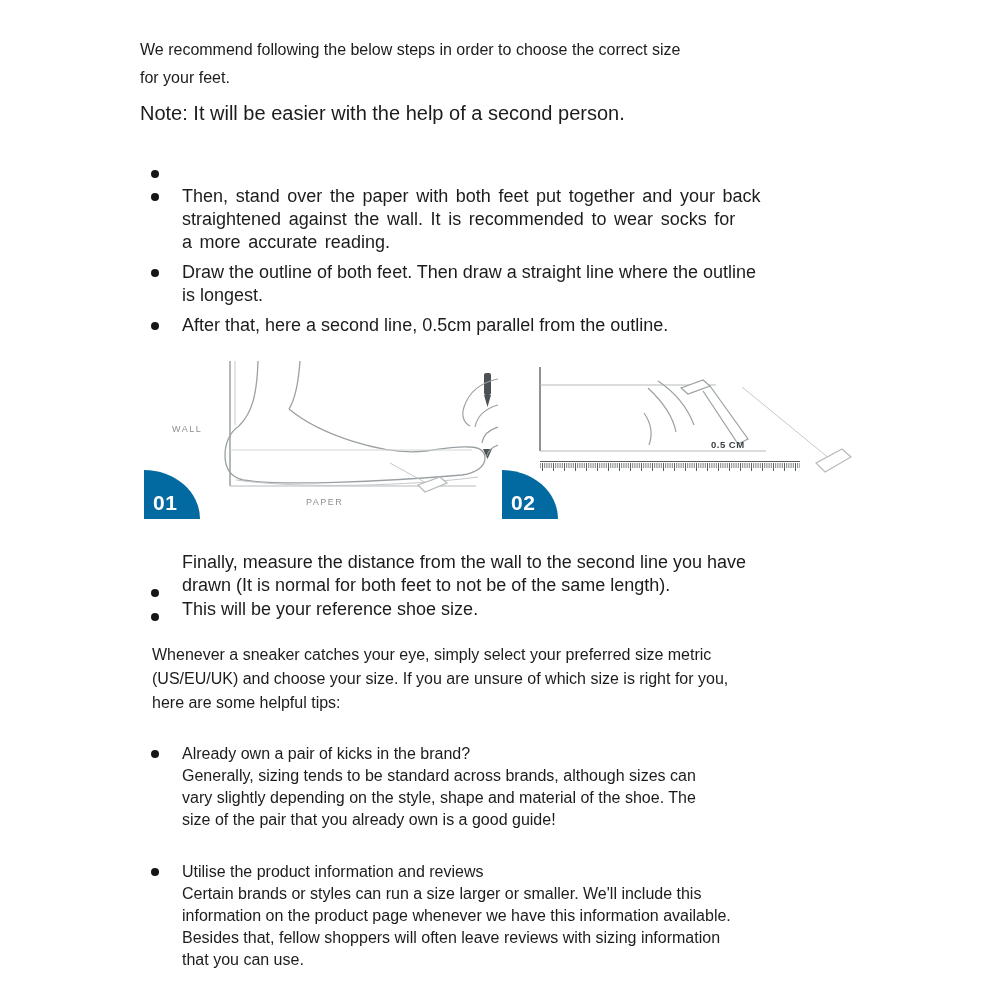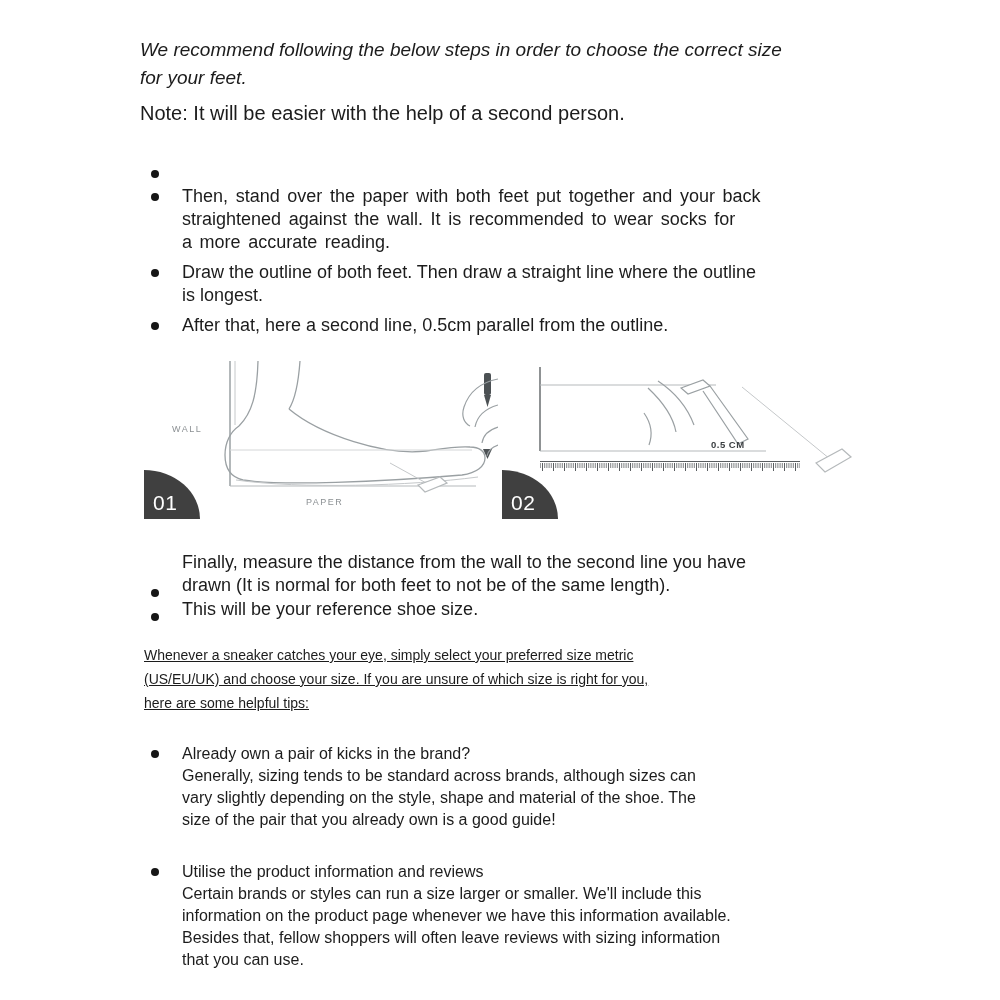--- a/index.html
+++ b/index.html
@@ -4,60 +4,60 @@
 <style>
   html, body { margin: 0; padding: 0; background: #ffffff; }
   body {
     width: 1000px; min-height: 1000px;
     font-family: "Liberation Sans", sans-serif;
     color: #1c1c1c;
   }
   .page { padding: 36px 128px 20px 140px; box-sizing: border-box; }
 
   .intro {
-    font-size: 19px; line-height: 28px;
-    margin: 0 0 8px 0; white-space: pre-line; font-style: italic;
+    font-size: 16px; line-height: 28px;
+    margin: 0 0 8px 0; white-space: pre-line;
   }
   .note { font-size: 20px; line-height: 26px; margin: 0 0 36px 0; }
 
   ul.blist { list-style: none; margin: 0; padding: 0; }
   ul.blist li { display: flex; align-items: flex-start; font-size: 18px; line-height: 23px; margin: 0 0 7px 0; }
   .dot {
     flex: none; width: 8px; height: 8px; border-radius: 50%;
     background: #161616; margin: 8px 23px 0 11px;
   }
   .txt { white-space: pre-line; }
   ul.blist li.stretch .txt { word-spacing: 2.6px; }
 
   .figures { display: flex; margin: 16px 0 30px 0; justify-content: space-between; }
   figure.fig { position: relative; margin: 0; padding: 0; }
   .fig-01 { width: 358px; height: 168px; }
   .fig-02 { width: 402px; height: 168px; }
   .badge {
     position: absolute; left: 4px; bottom: 2px;
     width: 56px; height: 49px; box-sizing: border-box;
-    background: #404040; border-top-right-radius: 100%;
-    color: #ffffff; font-weight: normal; font-size: 21px; letter-spacing: 0.5px;
+    background: #0369a1; border-top-right-radius: 100%;
+    color: #ffffff; font-weight: bold; font-size: 21px; letter-spacing: 0.5px;
     display: flex; align-items: flex-end; padding: 0 0 4px 9px;
   }
   .fig svg { display: block; }
   .fig-label {
     font-size: 9px; fill: #8b9093; letter-spacing: 1.5px;
     font-family: "Liberation Sans", sans-serif;
   }
   .measure-label {
     font-size: 9.5px; fill: #3a3e41; font-weight: bold; letter-spacing: 0.5px;
     font-family: "Liberation Sans", sans-serif;
   }
 
   ul.blist.post li { margin-bottom: 1px; align-items: flex-end; }
 
   .para {
-    font-size: 14px; line-height: 24px;
-    margin: 22px 0 28px 4px; white-space: pre-line; text-decoration: underline;
+    font-size: 16px; line-height: 24px;
+    margin: 22px 0 28px 12px; white-space: pre-line;
   }
 
   ul.tips { list-style: none; margin: 0; padding: 0; }
   ul.tips li { display: flex; align-items: flex-start; font-size: 16px; line-height: 22px; margin: 0 0 30px 0; }
   ul.tips .dot { margin-top: 7px; }
   .tip-title { display: block; }
   .tip-body { display: block; white-space: pre-line; }
 </style>
 </head>
 <body>

